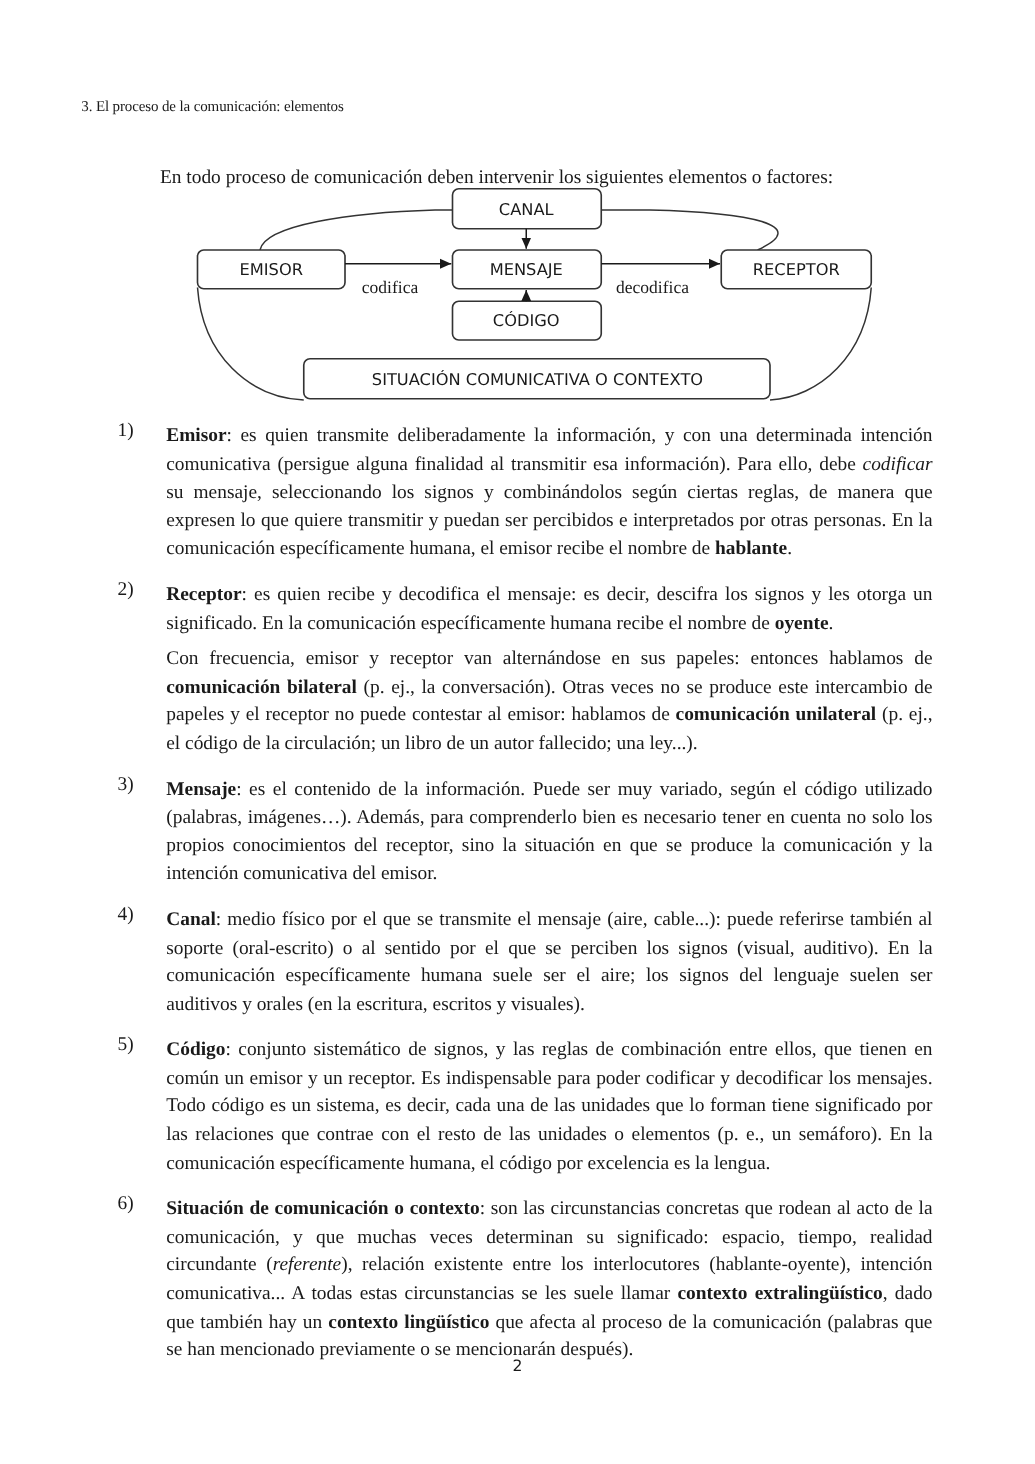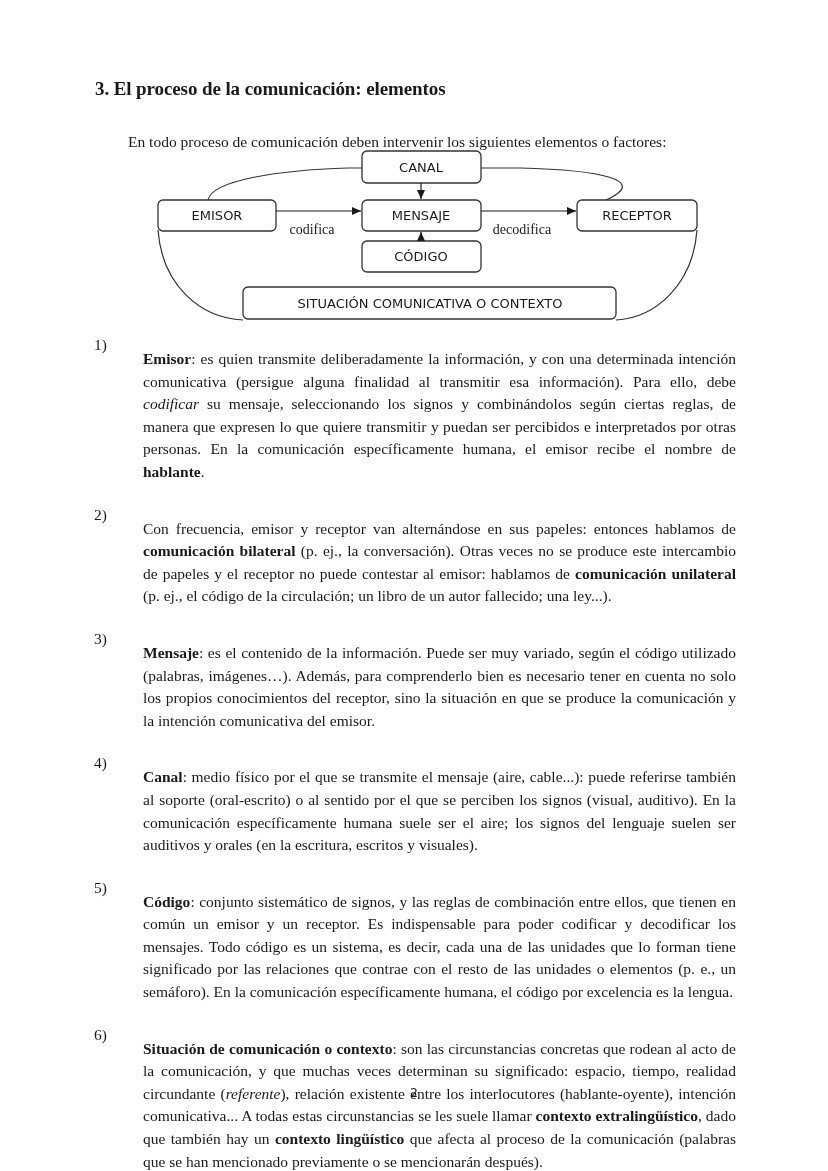--- a/index.html
+++ b/index.html
@@ -1,38 +1,38 @@
 <!DOCTYPE html>
 <html><head>
   <meta charset="utf-8">
   <style>
     html, body { margin: 0; padding: 0; background: #ffffff; }
     body {
       width: 828px; height: 1171px; position: relative; overflow: hidden;
       font-family: "Liberation Serif", serif; color: #1a1a1a;
     }
     .heading {
-      position: absolute; left: 95px; top: 78px;
-      font-weight: bold; font-size: 19px; letter-spacing: -0.1px;
+      position: absolute; left: 65px; top: 78px;
+      font-weight: normal; font-size: 12px; letter-spacing: -0.1px;
     }
     .intro {
       position: absolute; left: 128px; top: 133px;
       font-size: 15.5px;
     }
     svg.diagram { position: absolute; left: 0; top: 0; }
     .node-label { font-family: "DejaVu Sans", sans-serif; font-size: 13px; fill: #1a1a1a; }
     .edge-label { font-family: "Liberation Serif", serif; font-size: 14px; fill: #1a1a1a; }
     .list {
       position: absolute; left: 94px; top: 334px; width: 656px;
       font-size: 15.5px; line-height: 22.6px;
     }
     .item { display: flex; margin-bottom: 6px; }
     .num { width: 35px; flex: none; }
     .body { flex: 1; text-align: justify; }
-    .body p { margin: 14px; }
+    .body p { margin: 4px; }
     .body p + p { margin-top: 6px; }
     b { font-weight: bold; }
     i { font-style: italic; }
     .pagenum {
       position: absolute; left: 0; width: 828px; top: 1085px; text-align: center;
       font-family: "DejaVu Sans", sans-serif; font-size: 12.5px;
     }
   </style>
 </head>
 <body>
@@ -84,20 +84,21 @@
 <div class="list">
   <div class="item">
     <span class="num">1)</span>
     <div class="body">
         <p><b>Emisor</b><span>: es quien transmite deliberadamente la información, y con una determinada intención comunicativa (persigue alguna finalidad al transmitir esa información). Para ello, debe </span><i>codificar</i><span> su mensaje, seleccionando los signos y combinándolos según ciertas reglas, de manera que expresen lo que quiere transmitir y puedan ser percibidos e interpretados por otras personas. En la comunicación específicamente humana, el emisor recibe el nombre de </span><b>hablante</b><span>.</span></p>
       </div>
   </div>
   <div class="item">
     <span class="num">2)</span>
     <div class="body">
+      <p><b>Receptor</b><span>: es quien recibe y decodifica el mensaje: es decir, descifra los signos y les otorga un significado. En la comunicación específicamente humana recibe el nombre de </span><b>oyente</b><span>.</span></p>
       <p><span>Con frecuencia, emisor y receptor van alternándose en sus papeles: entonces hablamos de </span><b>comunicación bilateral</b><span> (p. ej., la conversación). Otras veces no se produce este intercambio de papeles y el receptor no puede contestar al emisor: hablamos de </span><b>comunicación unilateral</b><span> (p. ej., el código de la circulación; un libro de un autor fallecido; una ley...).</span></p>
     </div>
   </div>
   <div class="item">
     <span class="num">3)</span>
     <div class="body">
         <p><b>Mensaje</b><span>: es el contenido de la información. Puede ser muy variado, según el código utilizado (palabras, imágenes…). Además, para comprenderlo bien es necesario tener en cuenta no solo los propios conocimientos del receptor, sino la situación en que se produce la comunicación y la intención comunicativa del emisor.</span></p>
       </div>
   </div>
   <div class="item">

